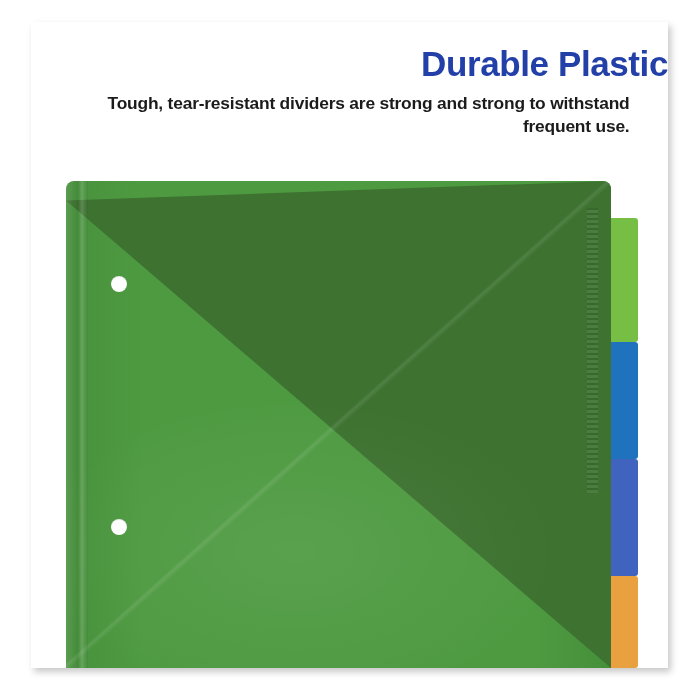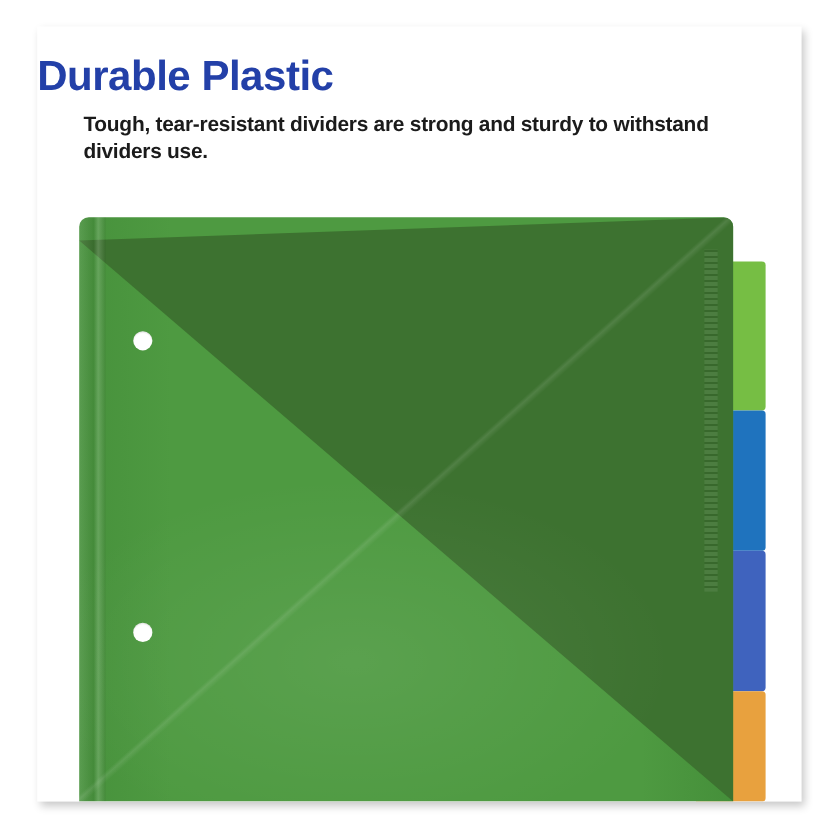--- a/index.html
+++ b/index.html
@@ -27,21 +27,21 @@
     box-shadow: 3px 4px 7px rgba(0,0,0,0.22);
     overflow: hidden;
   }
 
   
   #headline-block {
     position: absolute;
     left: 0;
     top: 24px;
     width: 637px;
-    text-align: left;
+    text-align: right;
     pointer-events: none;
   }
   #page-title {
     font-size: 35px;
     font-weight: bold;
     color: #2340A8;
     letter-spacing: -0.4px;
     line-height: 1.05;
     margin: 0;
   }
@@ -165,21 +165,21 @@
 </style>
 </head>
 <body>
 
 <div id="stage">
 
   <div id="card">
 
     <div id="headline-block">
       <div id="page-title" style="color: rgb(35, 64, 168);">Durable Plastic</div>
-      <div id="subtitle" style="color: rgb(27, 27, 27);">Tough, tear-resistant dividers are strong and sturdy to withstand dividers use.</div>
+      <div id="subtitle" style="color: rgb(27, 27, 27);">Tough, tear-resistant dividers are strong and strong to withstand frequent use.</div>
     </div>
 
     <div id="product-photo">
 
       <div class="index-tab" id="tab-0" style="background: rgb(118, 190, 68); top: 196px; height: 124px; left: 549px; width: 58px;"></div>
       <div class="index-tab" id="tab-1" style="background: rgb(31, 115, 190); top: 320px; height: 117px; left: 549px; width: 58px;"></div>
       <div class="index-tab" id="tab-2" style="background: rgb(63, 99, 190); top: 437px; height: 117px; left: 549px; width: 58px;"></div>
       <div class="index-tab" id="tab-3" style="background: rgb(232, 161, 62); top: 554px; height: 92px; left: 549px; width: 58px;"></div>
 
       <div id="divider-sheet" style="background: linear-gradient(to right, rgb(71, 145, 60) 0%, rgb(78, 154, 65) 14%, rgb(78, 154, 65) 86%, rgb(69, 143, 58) 100%);"></div>

